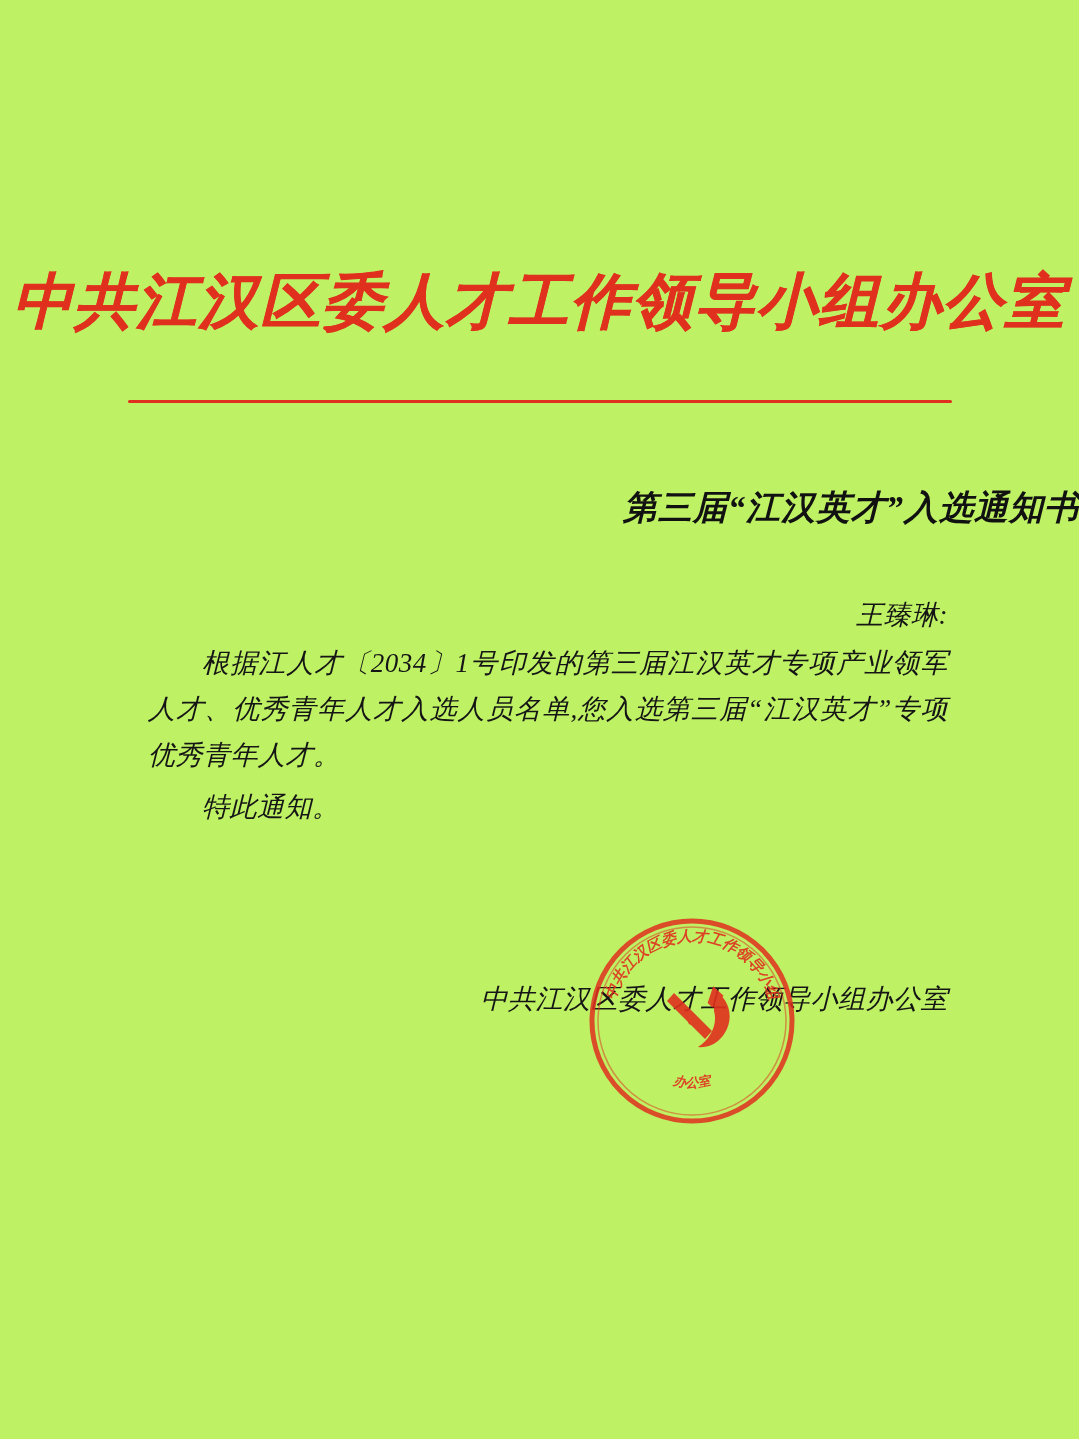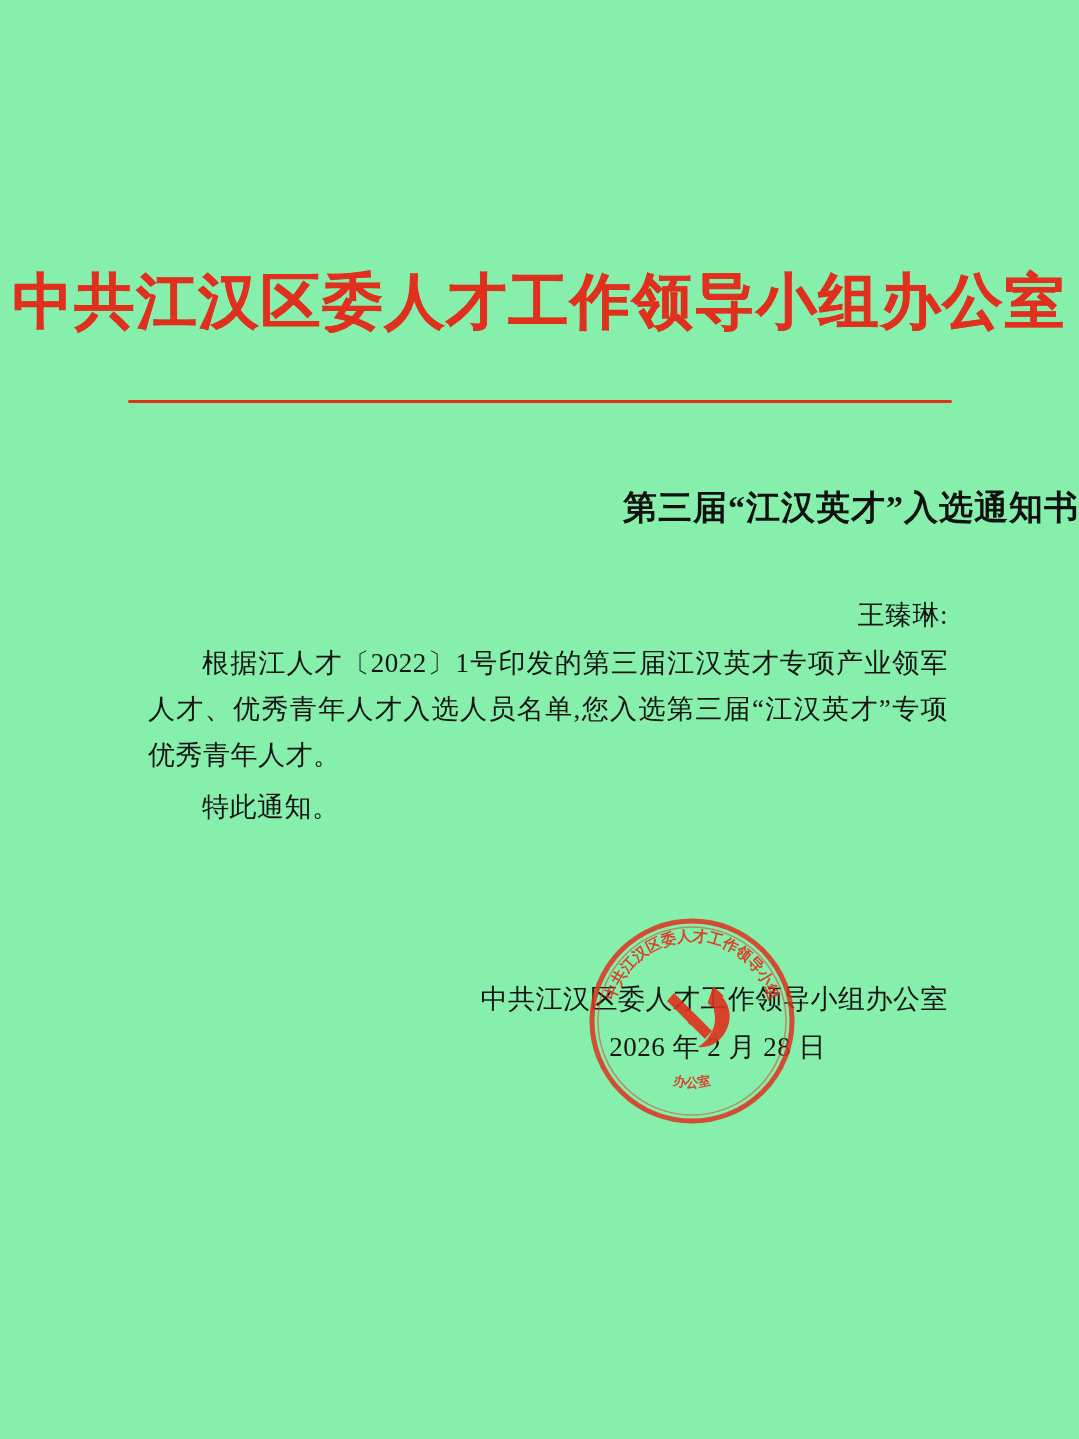--- a/index.html
+++ b/index.html
@@ -12,21 +12,22 @@
     height: 1439px;
     position: relative;
     font-family: "Liberation Serif", "DejaVu Serif", serif;
     color: #1a1a1a;
     overflow: hidden;
   }
 
   .page {
     position: absolute;
     inset: 0;
-    background: #86efac;
+    background: #bef264;
+    font-style: italic;
   }
 
   
   .letterhead {
     position: absolute;
     top: 268px;
     left: 0;
     width: 100%;
     text-align: center;
   }
@@ -149,27 +150,26 @@
   <div class="letterhead">
     <div class="letterhead-title">中共江汉区委人才工作领导小组办公室</div>
   </div>
 
   <div class="letterhead-rule"></div>
 
   <div class="doc-title">第三届“江汉英才”入选通知书</div>
 
   <div class="body-block">
     <p class="salutation">王臻琳:</p>
-    <p class="para">根据江人才〔2022〕1号印发的第三届江汉英才专项产业领军人才、优秀青年人才入选人员名单,您入选第三届“江汉英才”专项优秀青年人才。</p>
+    <p class="para">根据江人才〔2034〕1号印发的第三届江汉英才专项产业领军人才、优秀青年人才入选人员名单,您入选第三届“江汉英才”专项优秀青年人才。</p>
     <p class="para">特此通知。</p>
   </div>
 
   <div class="signature">
     <span class="sig-org">中共江汉区委人才工作领导小组办公室</span>
-    <span class="sig-date">2026 年 2 月 28 日</span>
   </div>
 
   <div class="seal">
     <svg width="212" height="212" viewBox="0 0 212 212" xmlns="http://www.w3.org/2000/svg">
       <defs>
         <path id="arcTop" d="M 26,106 A 80,80 0 0 1 186,106"></path>
         <path id="arcBottom" d="M 40,106 A 66,66 0 0 0 172,106"></path>
       </defs>
 
       <circle class="seal-ring" cx="106" cy="106" r="100"></circle>

